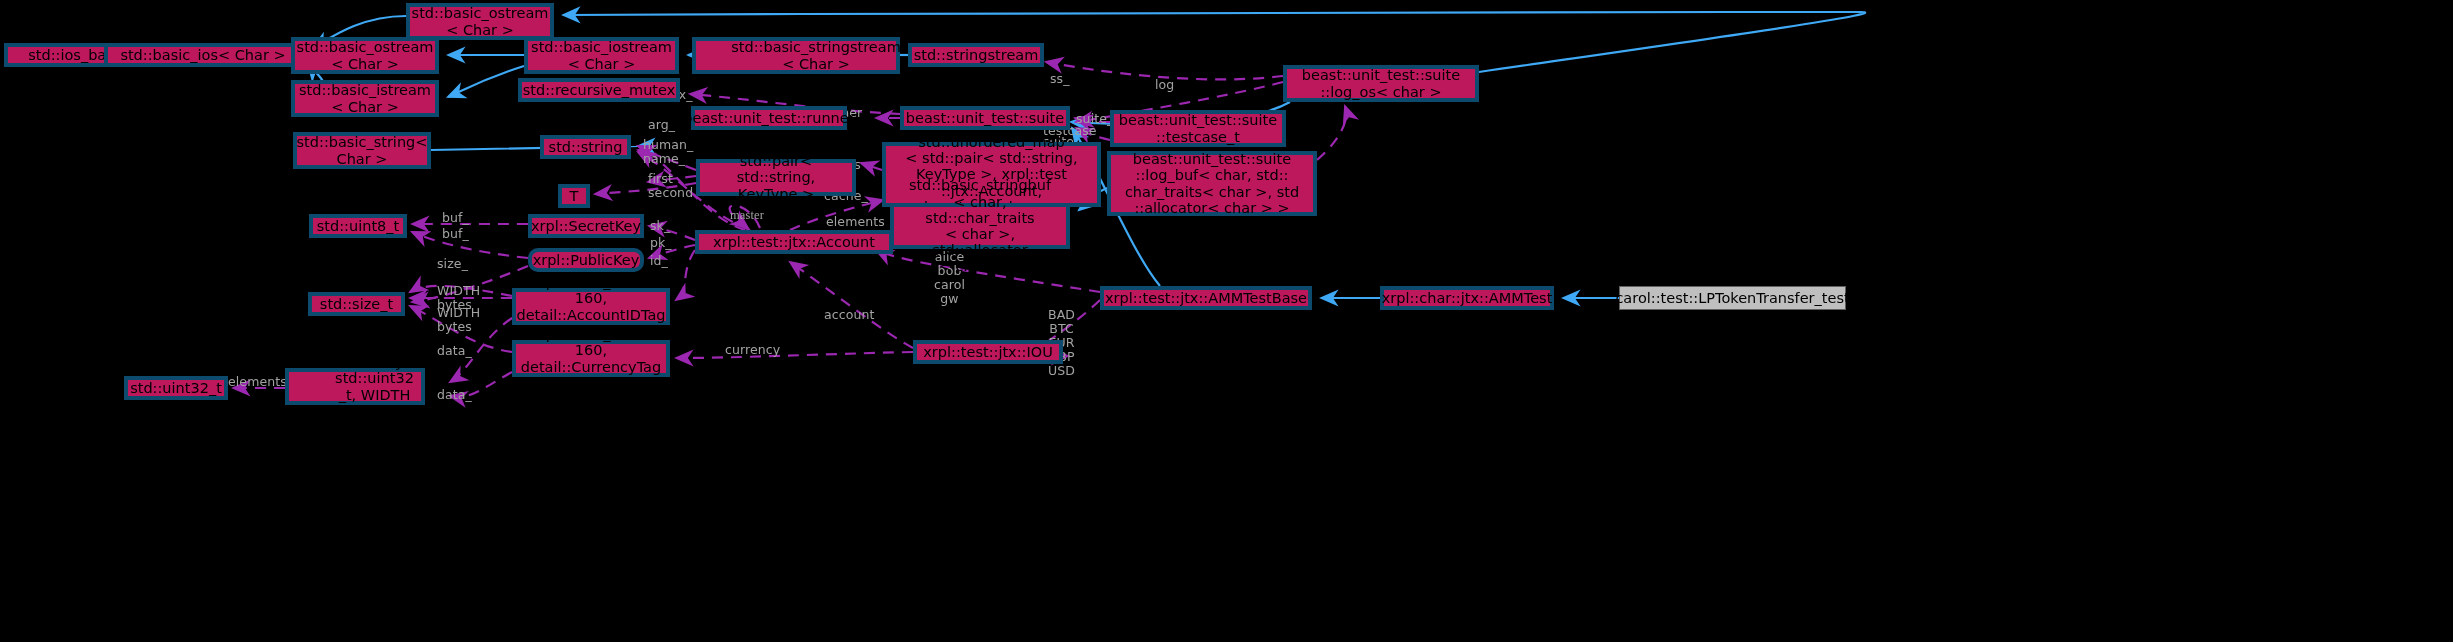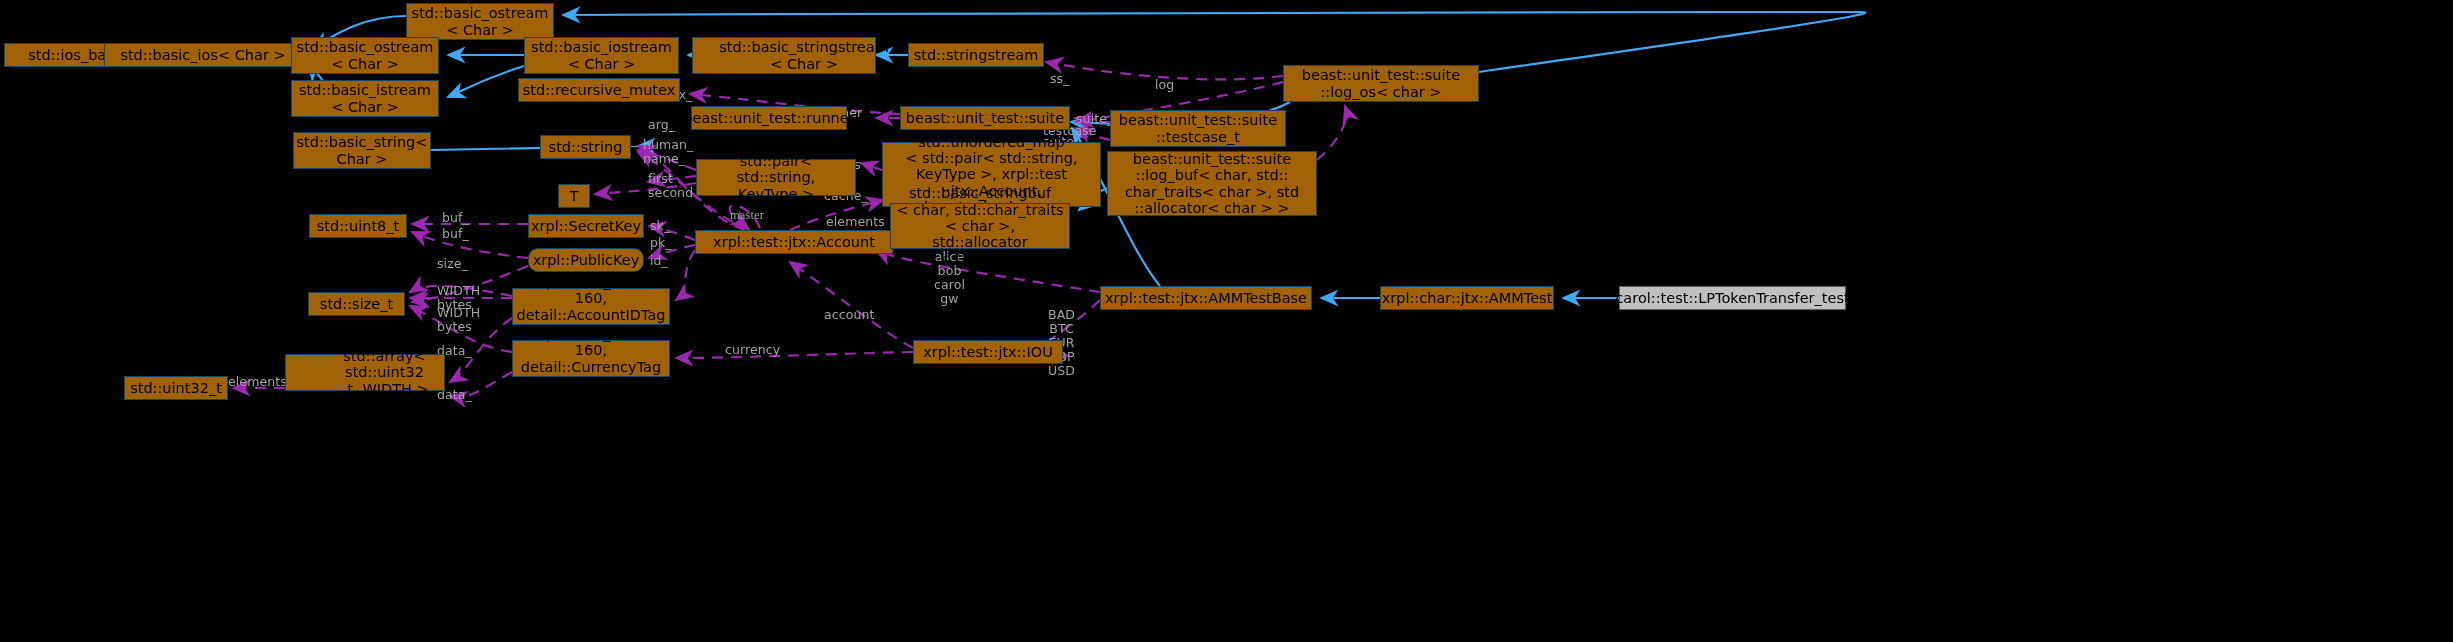--- a/index.html
+++ b/index.html
@@ -1,20 +1,20 @@
 <!DOCTYPE html>
 <html><head>
 <meta charset="utf-8">
 <style>
   html,body{margin:0;padding:0;background:#000;}
   #canvas{position:relative;width:2453px;height:642px;background:#000;
           font-family:"DejaVu Sans","Liberation Sans",sans-serif;overflow:hidden;}
   #edges{position:absolute;left:0;top:0;width:2453px;height:642px;pointer-events:none;}
-  .node{position:absolute;box-sizing:border-box;background:#a16207;color:#000;
-        border:1px solid #0c4a6e;display:flex;align-items:center;justify-content:center;
+  .node{position:absolute;box-sizing:border-box;background:#be185d;color:#000;
+        border:4px solid #0c4a6e;display:flex;align-items:center;justify-content:center;
         text-align:center;font-size:14.5px;line-height:1.12;padding:2px 5px;
         white-space:pre-line;z-index:3;}
   .node.highlight{background:#bfbfbf;border:1px solid #606060;}
   .elabel{position:absolute;color:#a3a3a3;font-size:12.5px;line-height:1.12;
           white-space:pre-line;text-align:center;z-index:2;letter-spacing:.1px;}
   .elabel.left{text-align:left;}
 </style>
 </head>
 <body>
 
@@ -88,21 +88,21 @@
       <div class="node" style="left: 104px; top: 43px; width: 198px; height: 24px;">std::basic_ios&lt; Char &gt;</div>
       <div class="node" style="left: 406px; top: 3px; width: 148px; height: 37px;">std::basic_ostream
 &lt; Char &gt;</div>
       <div class="node" style="left: 291px; top: 37px; width: 148px; height: 37px;">std::basic_ostream
 &lt; Char &gt;</div>
       <div class="node" style="left: 291px; top: 80px; width: 148px; height: 37px;">std::basic_istream
 &lt; Char &gt;</div>
       <div class="node" style="left: 524px; top: 37px; width: 155px; height: 37px;">std::basic_iostream
 &lt; Char &gt;</div>
       <div class="node" style="left: 518px; top: 78px; width: 162px; height: 24px;">std::recursive_mutex</div>
-      <div class="node" style="left: 692px; top: 37px; width: 184px; height: 37px; padding-left: 45px;">std::basic_stringstream
+      <div class="node" style="left: 692px; top: 37px; width: 208px; height: 37px; padding-left: 45px;">std::basic_stringstream
 &lt; Char &gt;</div>
       <div class="node" style="left: 908px; top: 43px; width: 136px; height: 24px;">std::stringstream</div>
       <div class="node" style="left: 691px; top: 106px; width: 156px; height: 24px;">beast::unit_test::runner</div>
       <div class="node" style="left: 900px; top: 106px; width: 170px; height: 24px;">beast::unit_test::suite</div>
       <div class="node" style="left: 1283px; top: 65px; width: 196px; height: 37px;">beast::unit_test::suite
 ::log_os&lt; char &gt;</div>
       <div class="node" style="left: 1110px; top: 110px; width: 176px; height: 37px;">beast::unit_test::suite
 ::testcase_t</div>
       <div class="node" style="left: 1107px; top: 151px; width: 210px; height: 65px;">beast::unit_test::suite
 ::log_buf&lt; char, std::
@@ -125,21 +125,21 @@
       <div class="node" style="left: 890px; top: 203px; width: 180px; height: 46px;">std::basic_stringbuf
 &lt; char, std::char_traits
 &lt; char &gt;, std::allocator
 &lt; char &gt; &gt;</div>
       <div class="node" style="left: 308px; top: 292px; width: 97px; height: 24px;">std::size_t</div>
       <div class="node" style="left: 512px; top: 288px; width: 158px; height: 37px;">xrpl::base_uint&lt; 160,
 detail::AccountIDTag &gt;</div>
       <div class="node" style="left: 512px; top: 340px; width: 158px; height: 37px;">xrpl::base_uint&lt; 160,
 detail::CurrencyTag &gt;</div>
       <div class="node" style="left: 124px; top: 376px; width: 104px; height: 24px;">std::uint32_t</div>
-      <div class="node" style="left: 285px; top: 354px; width: 160px; height: 37px; padding-left: 44px;">std::array&lt; std::uint32
+      <div class="node" style="left: 285px; top: 368px; width: 140px; height: 37px; padding-left: 44px;">std::array&lt; std::uint32
 _t, WIDTH &gt;</div>
       <div class="node" style="left: 913px; top: 340px; width: 150px; height: 24px;">xrpl::test::jtx::IOU</div>
       <div class="node" style="left: 1100px; top: 286px; width: 212px; height: 24px;">xrpl::test::jtx::AMMTestBase</div>
       <div class="node" style="left: 1380px; top: 286px; width: 174px; height: 24px;">xrpl::char::jtx::AMMTest</div>
       <div class="node highlight" style="left: 1619px; top: 286px; width: 227px; height: 24px;">carol::test::LPTokenTransfer_test</div>
     </div>
   <div id="labels-layer">
       <div class="elabel left" style="left: 646px; top: 88px;">mutex_</div>
       <div class="elabel left" style="left: 820px; top: 106px;">runner</div>
       <div class="elabel left" style="left: 1050px; top: 72px;">ss_</div>

